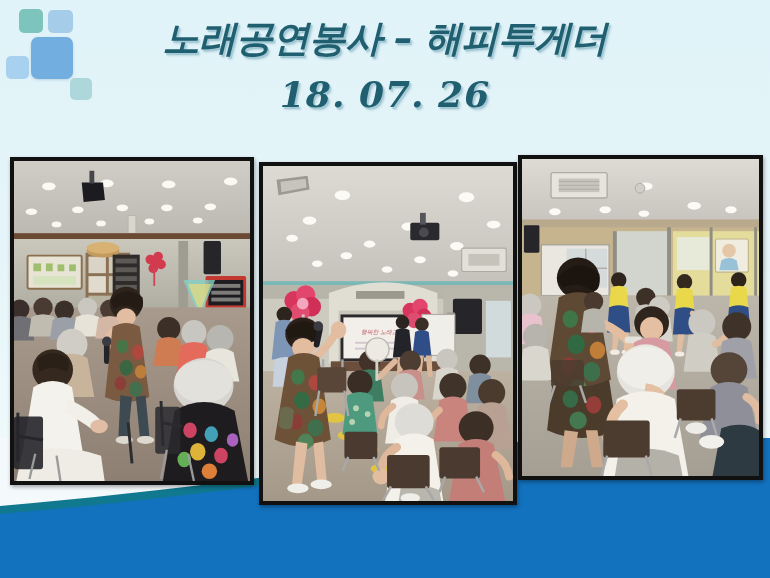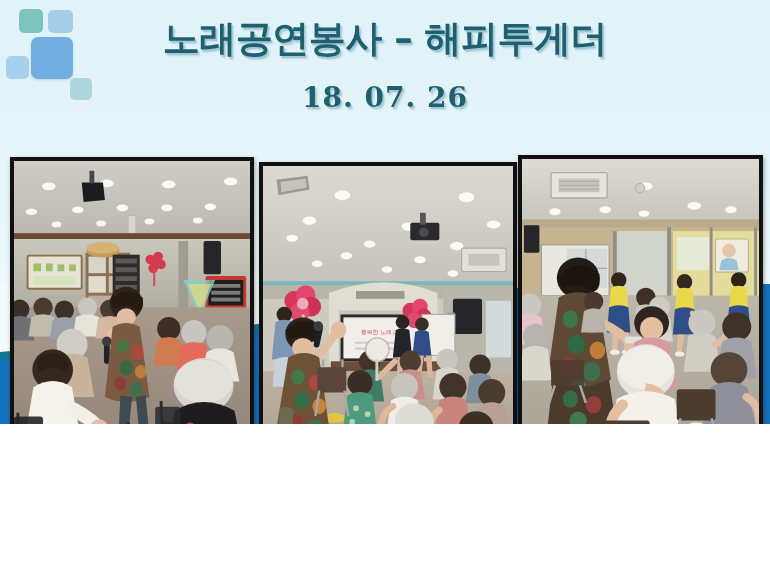--- a/index.html
+++ b/index.html
@@ -8,23 +8,24 @@
     background: #ffffff;
   }
   body {
     font-family: "Liberation Sans", sans-serif;
   }
 
   
   .slide {
     position: relative;
     width: 770px;
-    height: 424px;
+    height: 578px;
     overflow: hidden;
     background: linear-gradient(to bottom, #e0f3f8 0%, #e6f5f9 45%, #f0fafc 80%, #f4fbfd 100%);
+    font-style: italic;
   }
 
   
   .deco-squares {
     position: absolute;
     left: 0;
     top: 0;
     width: 120px;
     height: 120px;
     pointer-events: none;
@@ -54,26 +55,26 @@
     font-size: 37px;
     font-weight: bold;
     letter-spacing: -0.5px;
     color: #1f5f70;
     line-height: 1.15;
     text-shadow: 1.5px 1.5px 0 rgba(140,185,200,0.55), 2.5px 2.5px 2px rgba(120,170,190,0.35);
     white-space: nowrap;
   }
   .title-line2 {
     font-family: "DejaVu Serif", serif;
-    font-size: 28px;
+    font-size: 36px;
     font-weight: bold;
     letter-spacing: 1px;
     color: #1f5f70;
     line-height: 1.2;
-    margin-top: 20px;
+    margin-top: 12px;
     text-shadow: 1.5px 1.5px 0 rgba(140,185,200,0.55), 2.5px 2.5px 2px rgba(120,170,190,0.35);
   }
 
   
   .wave-wrap {
     position: absolute;
     left: 0;
     bottom: 0;
     width: 770px;
     height: 140px;

